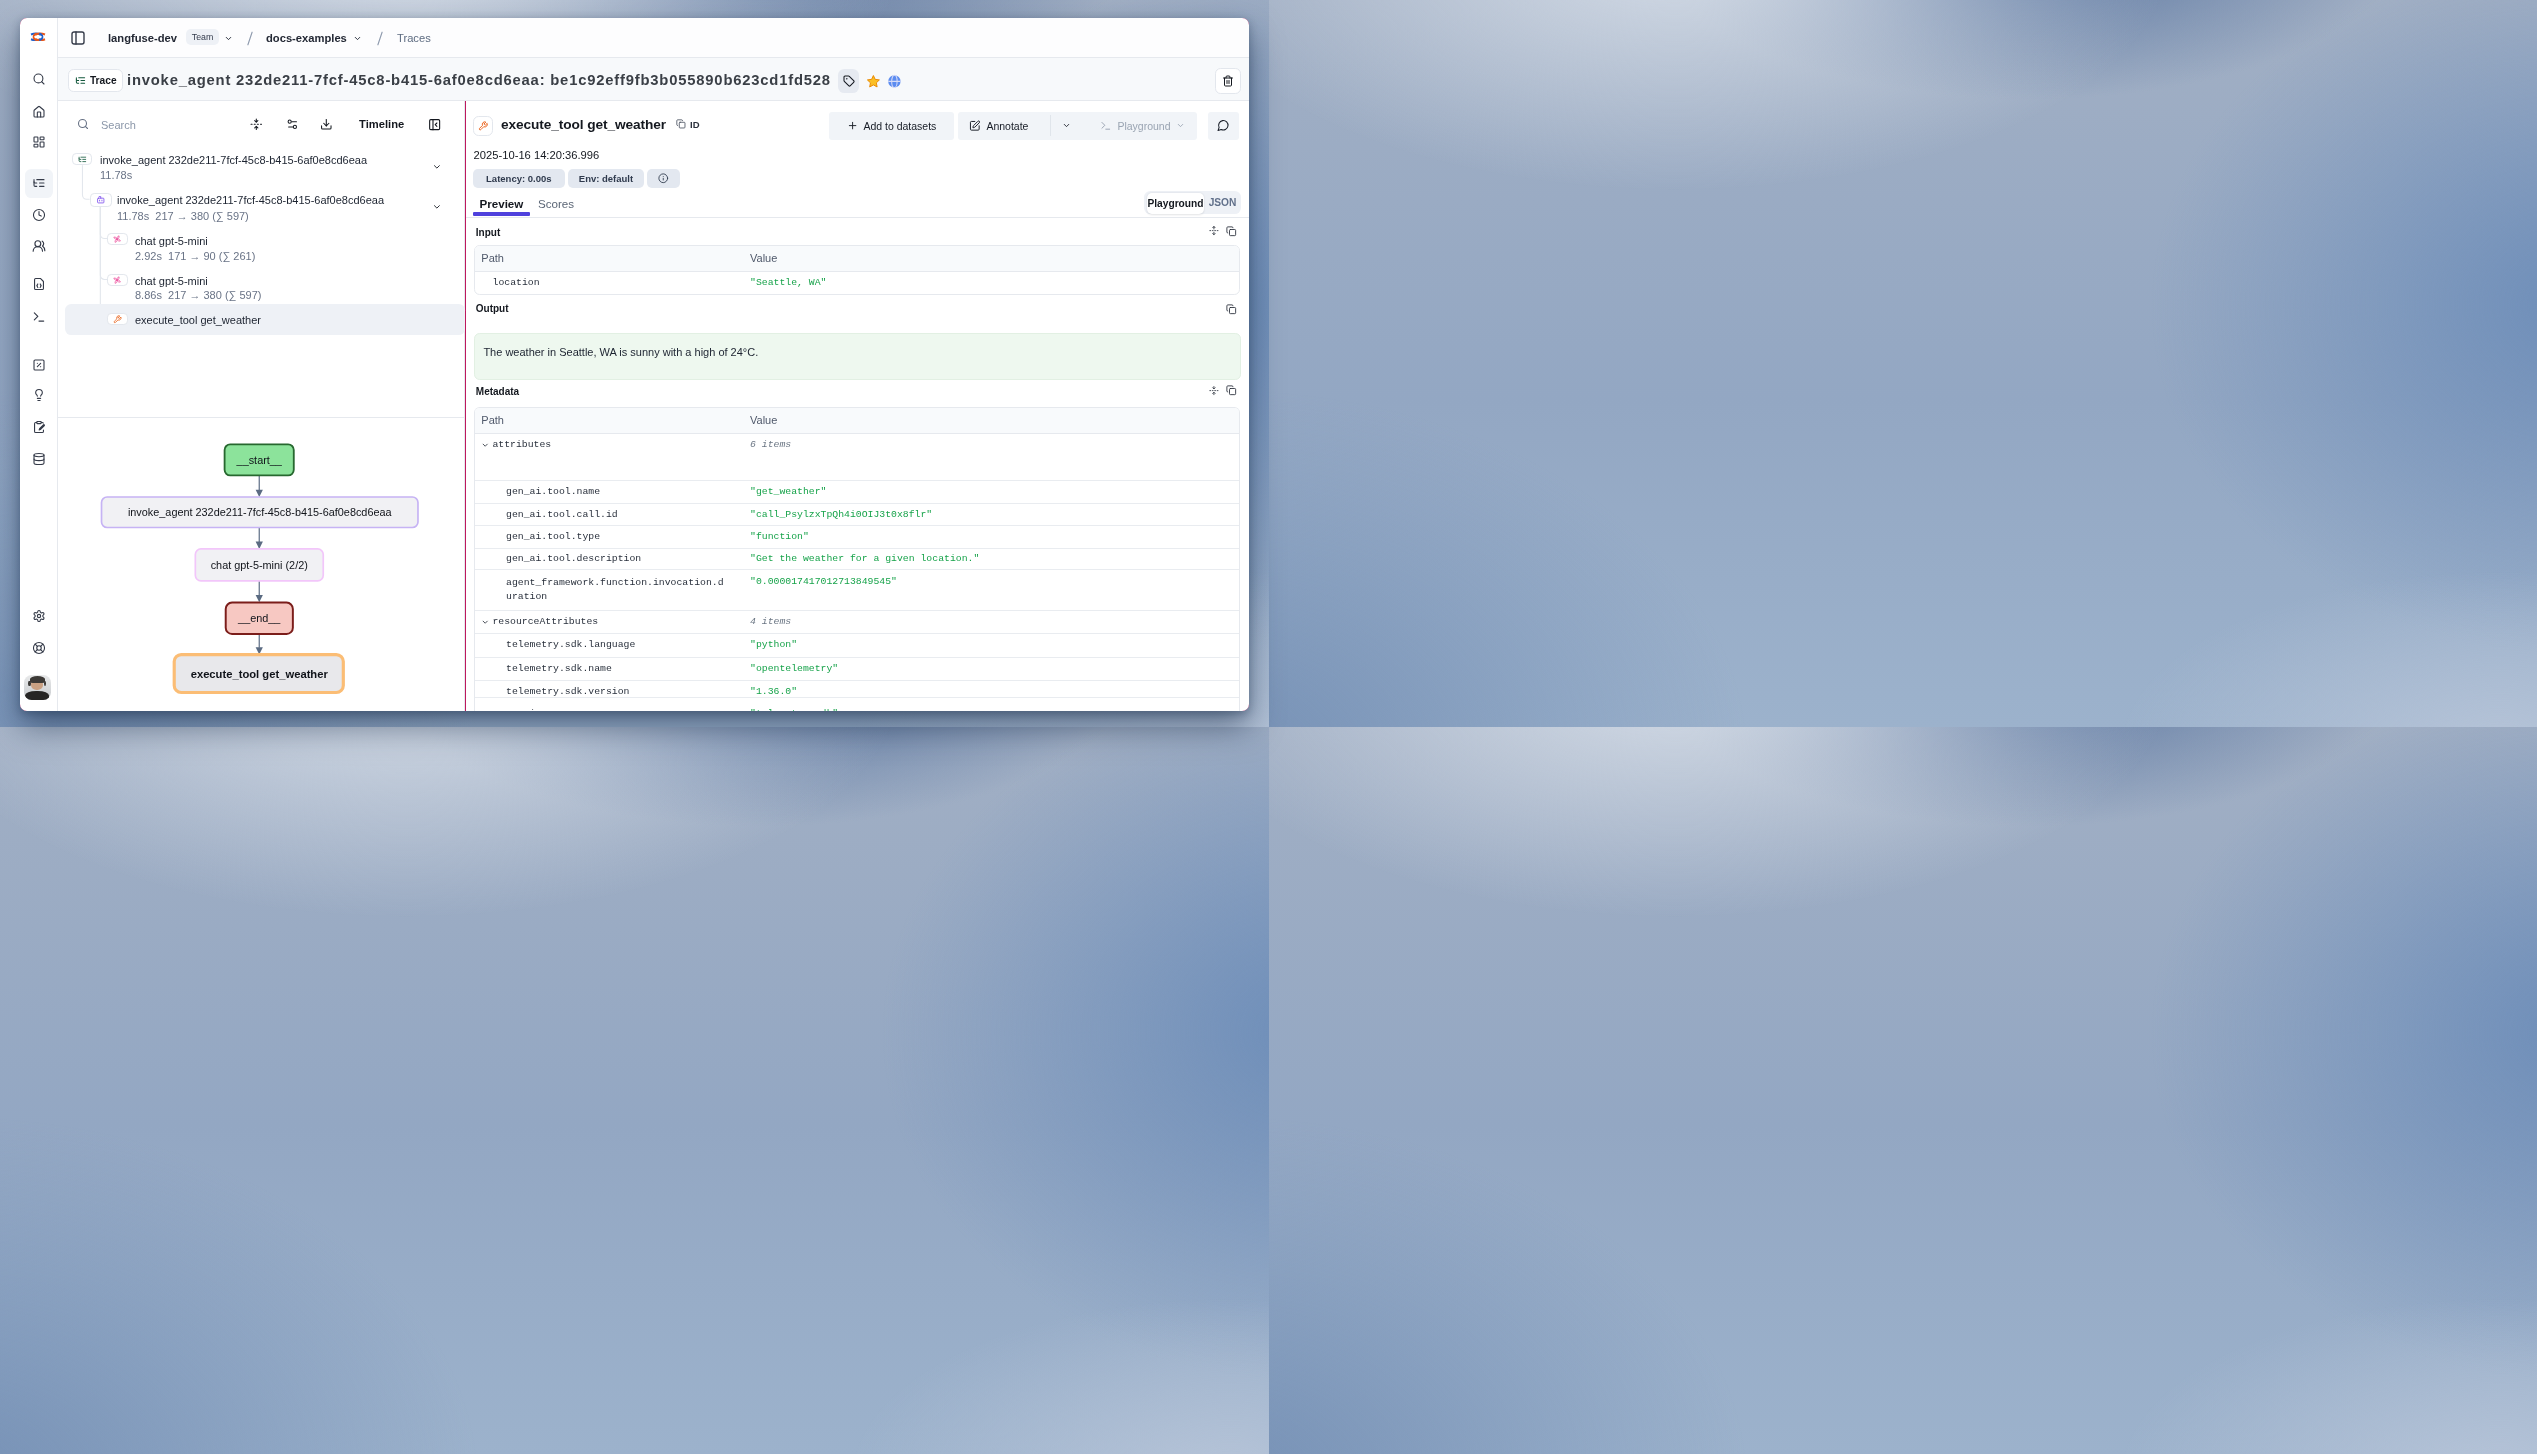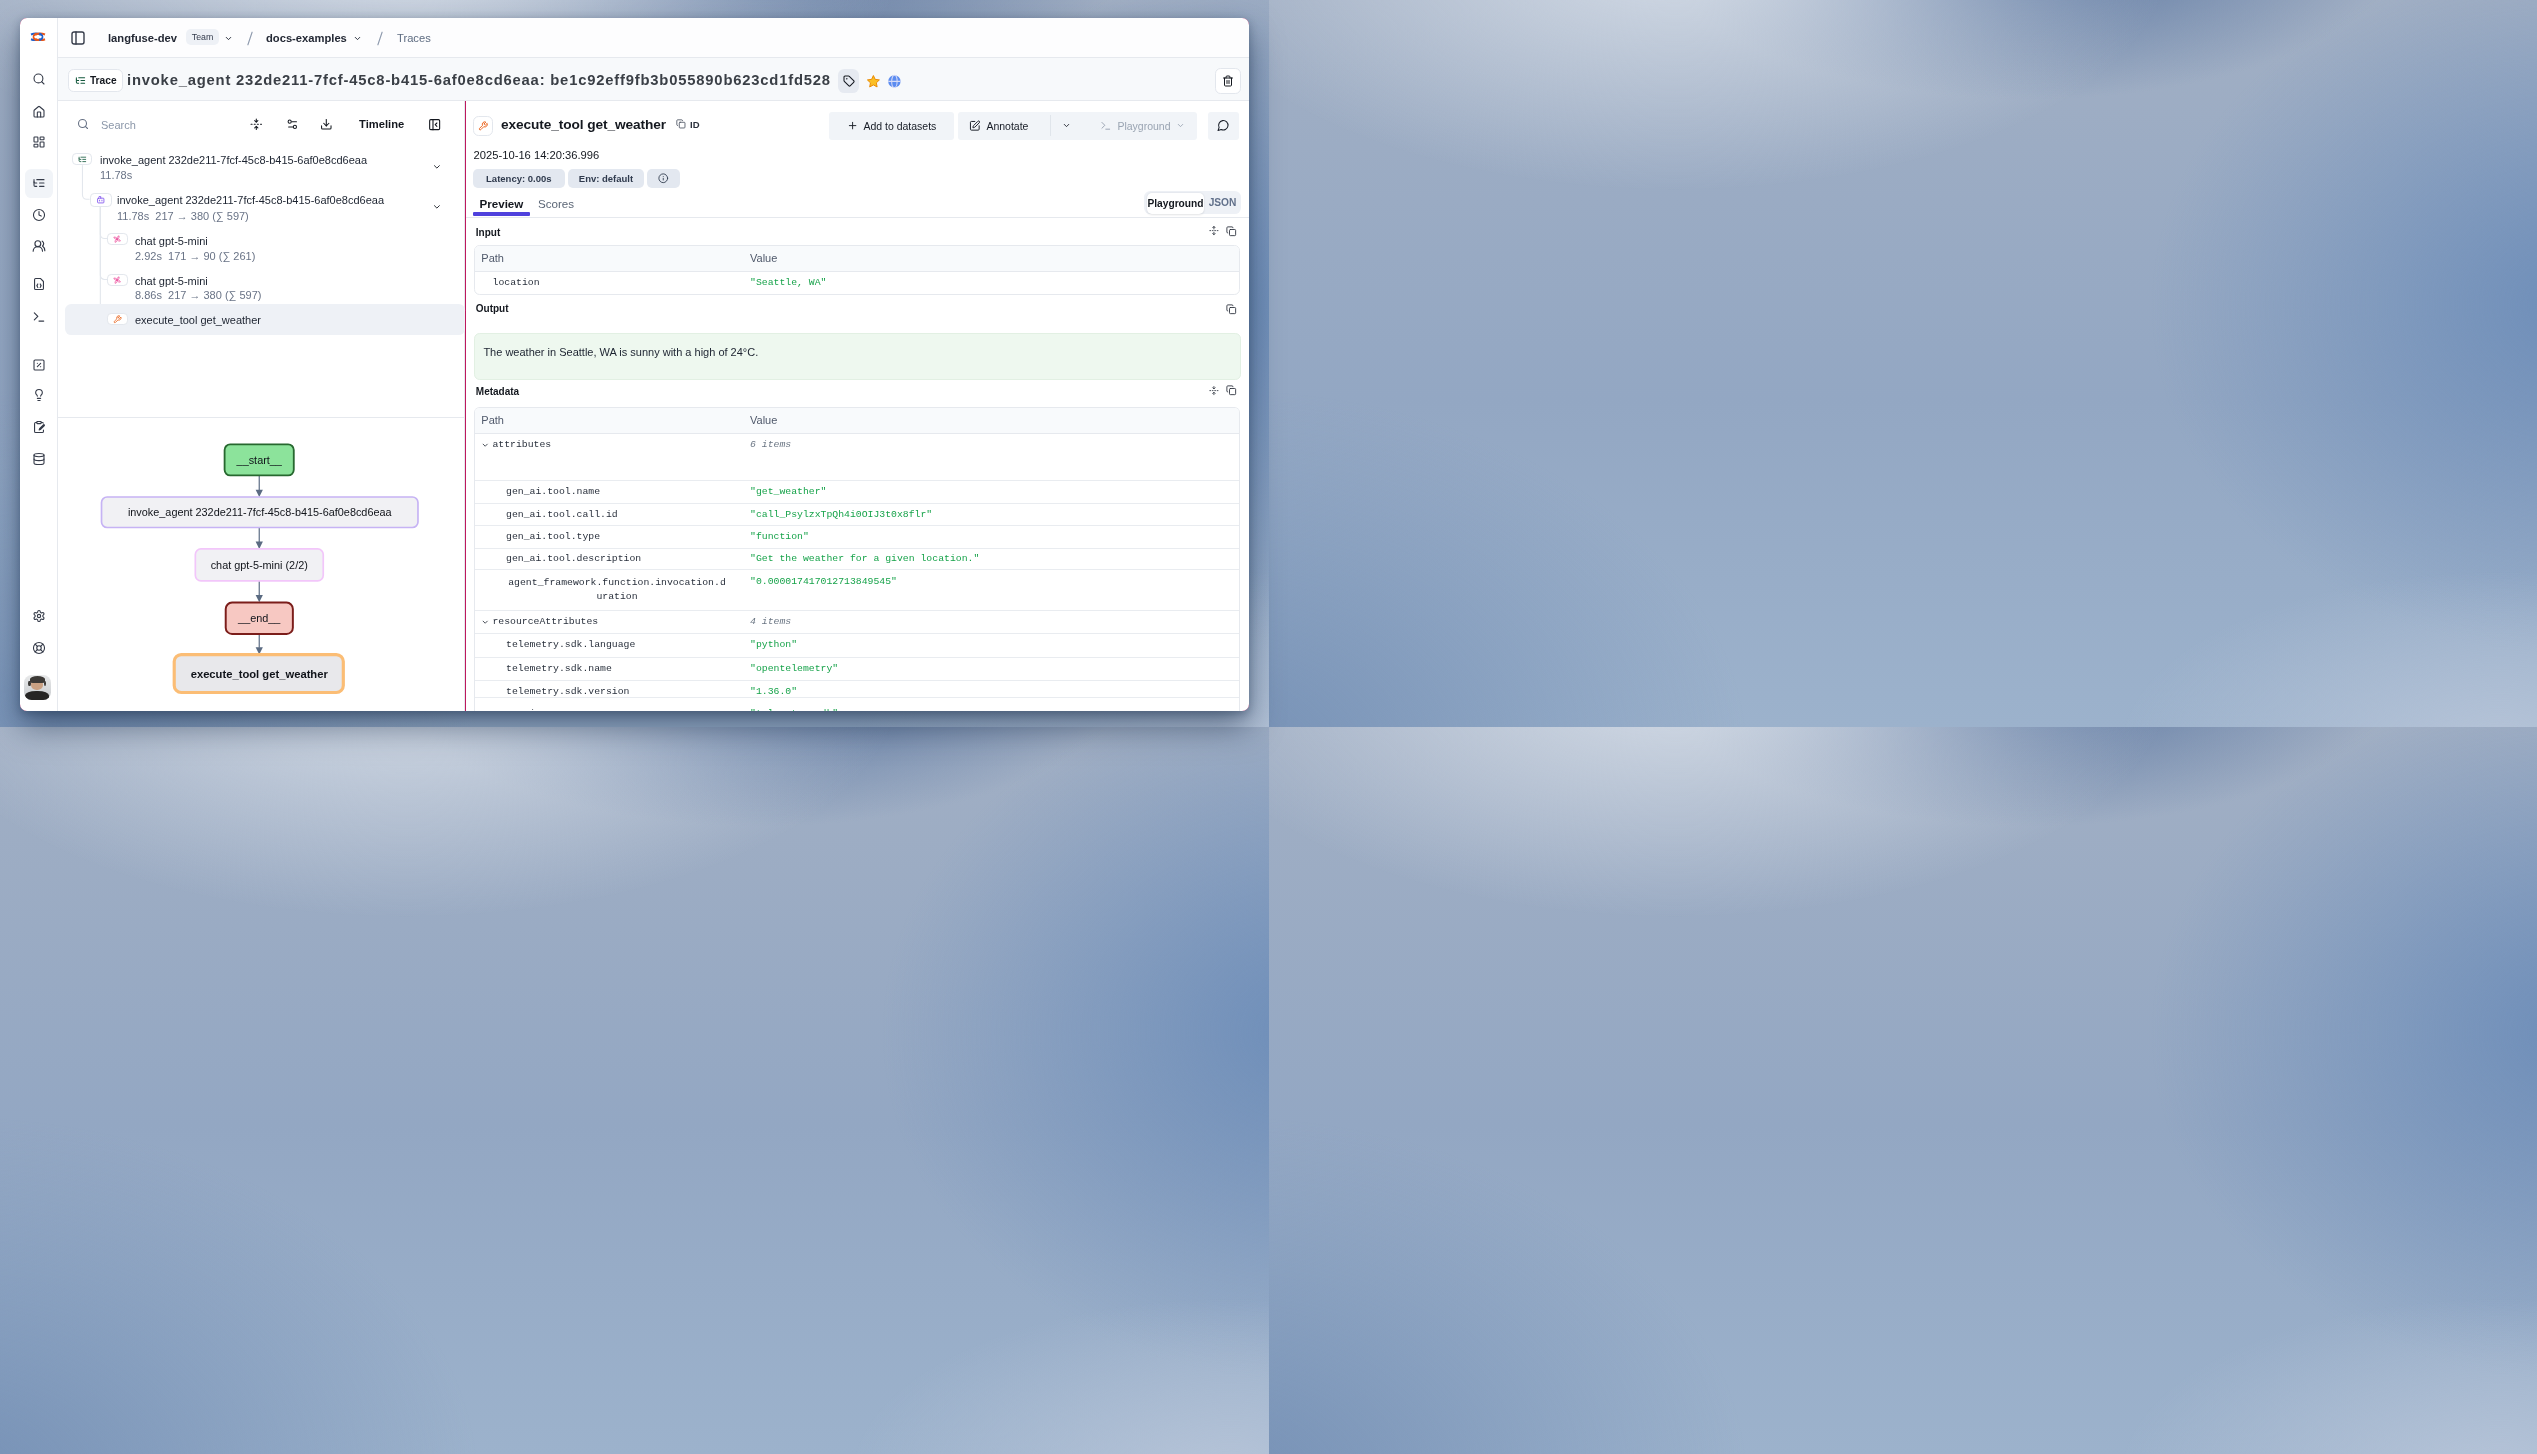--- a/index.html
+++ b/index.html
@@ -27,21 +27,21 @@
   
   #row1 { position:absolute; left:38px; top:0; width:1191px; height:40px; background:#fdfdfe; border-bottom:0.7px solid #e6e9ee; }
   .crumb { position:absolute; top:0; height:40px; display:flex; align-items:center; color:#232834; }
   
   #row2 { position:absolute; left:38px; top:40px; width:1191px; height:43px; background:#f7f9fb; border-bottom:0.7px solid #e6e9ee; }
   
   #leftpanel { position:absolute; left:38px; top:83px; width:407px; height:610px; background:#fff; border-right:0.7px solid #e6e9ee; }
   #rightpanel { position:absolute; left:446px; top:83px; width:783px; height:610px; background:#fff; }
   .t15 { font-size:11px; color:#1c2330; }
   .gray { color:#697386; }
-  .mono { font-family:"Liberation Mono", monospace;text-align:center; }
+  .mono { font-family:"Liberation Mono", monospace; }
   .green { color:#17a34a; }
   .sect { font-size:10px; font-weight:700; color:#14181f;text-align:right; }
   .badge { display:inline-flex; align-items:center; justify-content:center; background:#e3e8f0; border-radius:4.9px; font-size:9.5px; font-weight:700; color:#2f3a4d; }
   .btn { position:absolute; background:#f1f4f8; border-radius:3px; display:flex; align-items:center; font-size:10.5px; color:#171c26; font-weight:500; }
 </style>
 </head>
 <body>
 <div id="win">
 
   <div id="rail">

